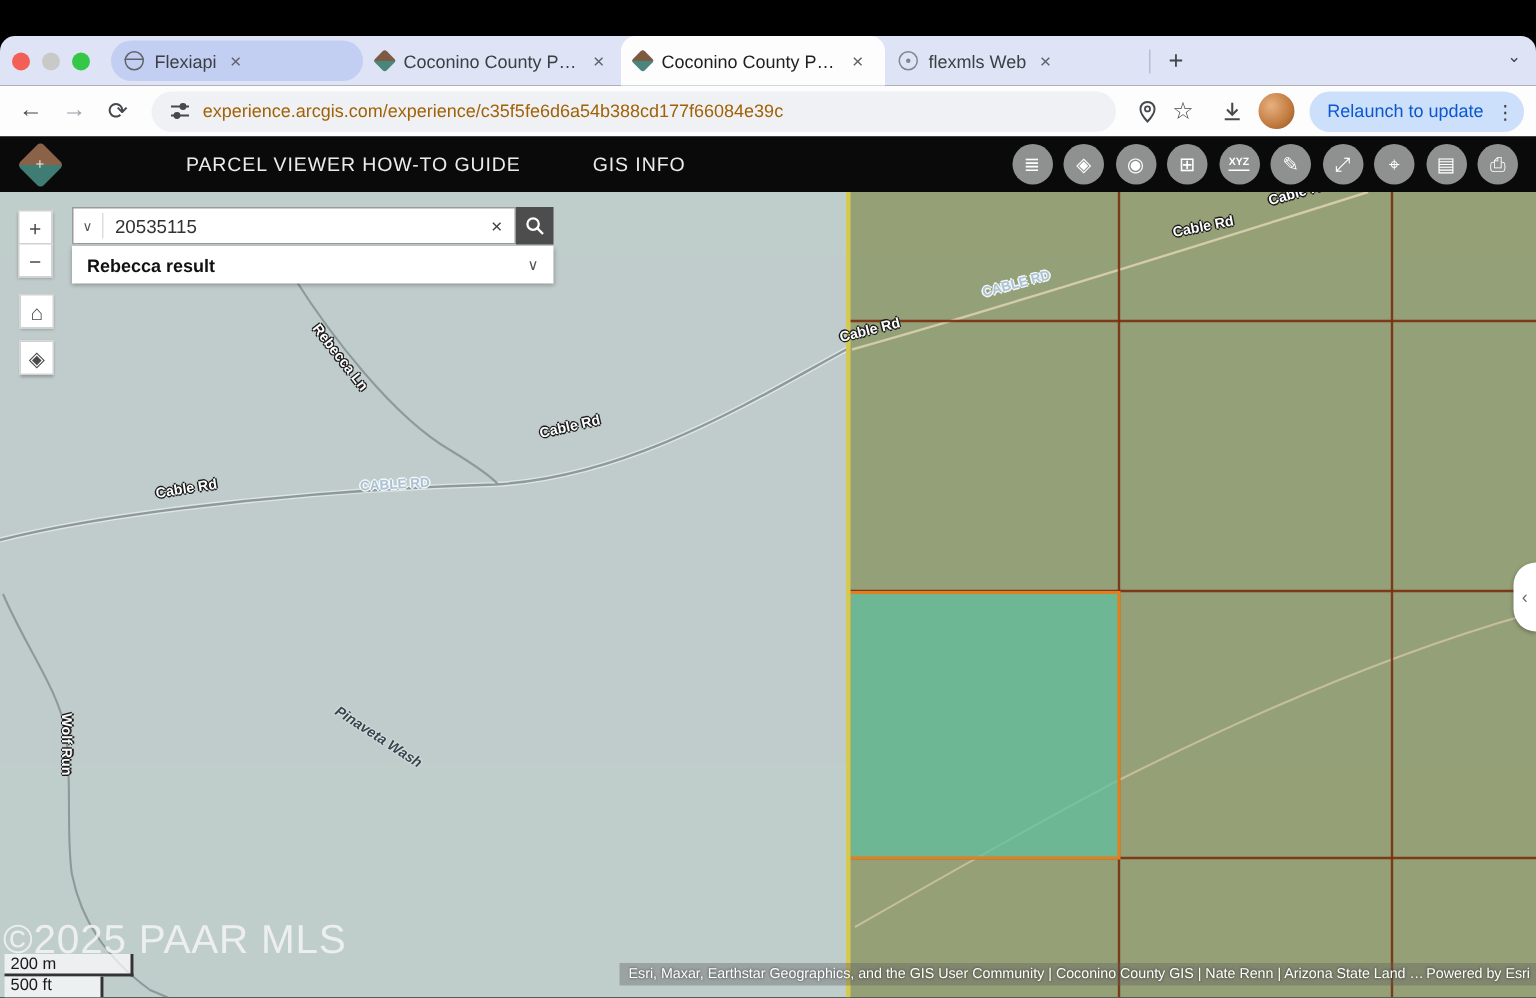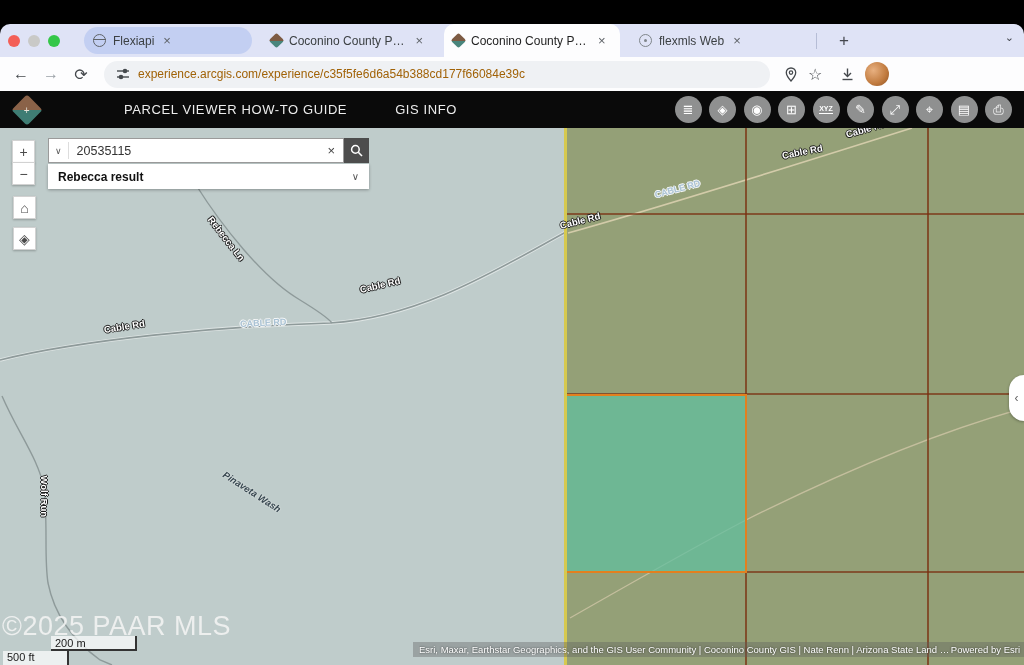--- a/index.html
+++ b/index.html
@@ -2,21 +2,21 @@
 <html><head>
 <meta charset="utf-8">
 <style>
   * { margin:0; padding:0; box-sizing:border-box; }
   html,body { width:1024px; height:665px; overflow:hidden; background:#000;
     font-family:"Liberation Sans", sans-serif; }
 
   
   .top-strip { height:24px; background:#000; }
   .tabbar { position:relative; height:33px; background:#dfe3f6;
-    border-radius:10px 10px 0 0; display:flex; align-items:center;gap:10px; }
+    border-radius:10px 10px 0 0; display:flex; align-items:center; }
   .lights { display:flex; gap:8px; padding:0 10px 0 8px; }
   .light { width:12px; height:12px; border-radius:50%; }
   .light.r { background:#f35f57; } .light.y { background:#c9c9c7; } .light.g { background:#34c748; }
   .tab { display:flex; align-items:center; gap:7px; height:27px; padding:0 9px;
     font-size:12px; color:#3c4043; max-width:176px; }
   .tab .title { white-space:nowrap; overflow:hidden; text-overflow:ellipsis; max-width:118px; }
   .tab .close { color:#5f6368; font-size:13px; padding:0 2px; cursor:default; }
   .tab.pill { background:#c3cff2; border-radius:14px; margin-left:4px; width:168px; }
   .tab.plain { width:172px; }
   .tab.active { background:#fdfdfe; height:33px; border-radius:10px 10px 0 0;
@@ -93,21 +93,21 @@
   .resultbar .chev { font-size:10px; color:#555; }
 
   .panel-toggle { position:absolute; z-index:6; right:0; top:247px; width:15px; height:46px;
     background:#fff; border-radius:23px 0 0 23px; box-shadow:0 1px 3px rgba(0,0,0,.35);
     display:flex; align-items:center; justify-content:center; color:#666; font-size:12px; }
 
   .watermark { position:absolute; z-index:7; left:2px; top:483px; font-size:27px; letter-spacing:.5px;
     color:rgba(244,244,244,.85); font-weight:400; }
   .scalebar { position:absolute; z-index:7; left:3px; top:508px; font-size:11px; color:#1a1a1a; }
   .scalebar .m { width:86px; height:15px; background:rgba(255,255,255,.7); border-right:2px solid #333;
-    border-bottom:2px solid #333; padding:0 4px; line-height:14px;margin-left:48px; }
+    border-bottom:2px solid #333; padding:0 4px; line-height:14px; }
   .scalebar .ft { width:66px; height:31px; background:rgba(255,255,255,.7); border-right:2px solid #333;
     padding:0 4px; line-height:13px; }
 
   .attribution { position:absolute; z-index:7; right:0; left:413px; bottom:8px; height:15px;
     background:rgba(95,95,95,.38); color:#fff; font-size:9.5px; display:flex; align-items:center;
     justify-content:space-between; padding:0 4px 0 6px; text-shadow:0 0 2px rgba(0,0,0,.7); white-space:nowrap; overflow:hidden; }
   .attribution .src { overflow:hidden; text-overflow:ellipsis; }
   .attribution .pw { margin-left:0; flex:0 0 auto; }
 </style>
 </head>
@@ -173,20 +173,24 @@
     </svg>
     <span class="ic" style="font-size:16px;">☆</span>
     <svg width="15" height="15" viewBox="0 0 15 15" style="margin-left:8px;">
       <g stroke="#45494d" stroke-width="1.4" fill="none">
         <line x1="7.5" y1="1.5" x2="7.5" y2="9"></line>
           <polyline points="4,6 7.5,9.5 11,6"></polyline>
           <line x1="2.5" y1="12.5" x2="12.5" y2="12.5"></line>
       </g>
     </svg>
     <div class="avatar"></div>
+    <div class="relaunch">
+      <span>Relaunch to update</span>
+      <span class="dots">⋮</span>
+    </div>
   </div>
 </div>
 
 <div class="appheader">
   <div class="logo">
       <span>+</span>
     </div>
   <div class="app-links">
     <span class="app-link">PARCEL VIEWER HOW-TO GUIDE</span>
     <span class="app-link">GIS INFO</span>

